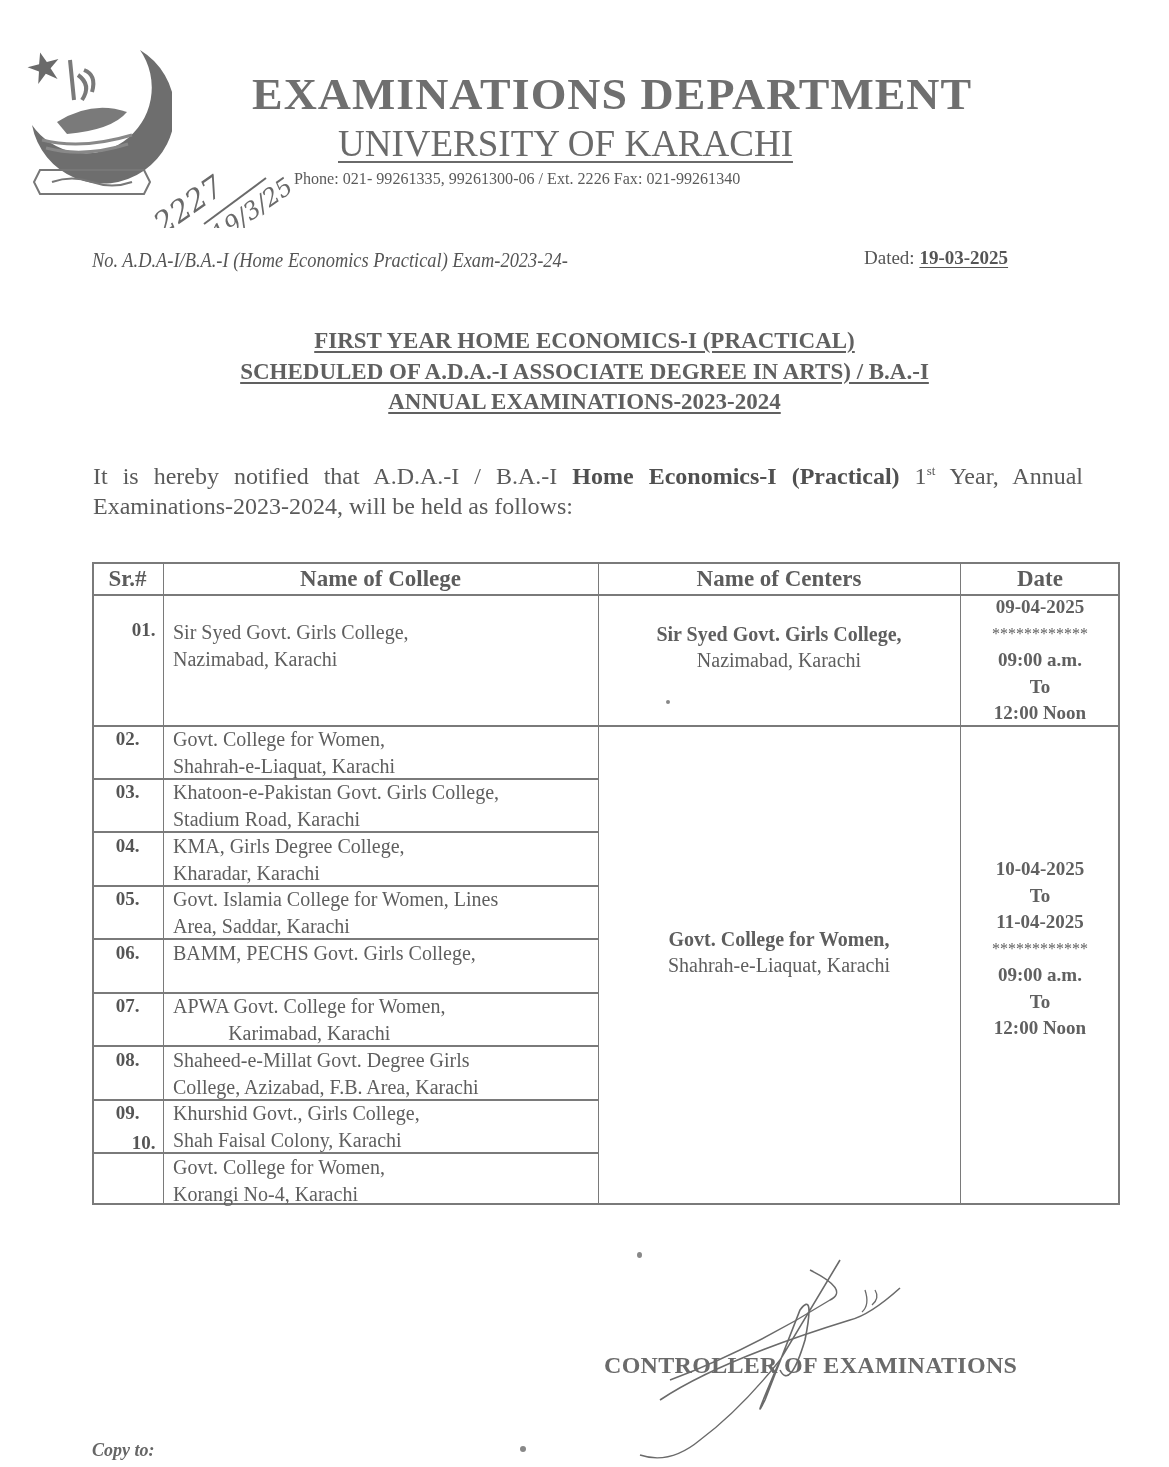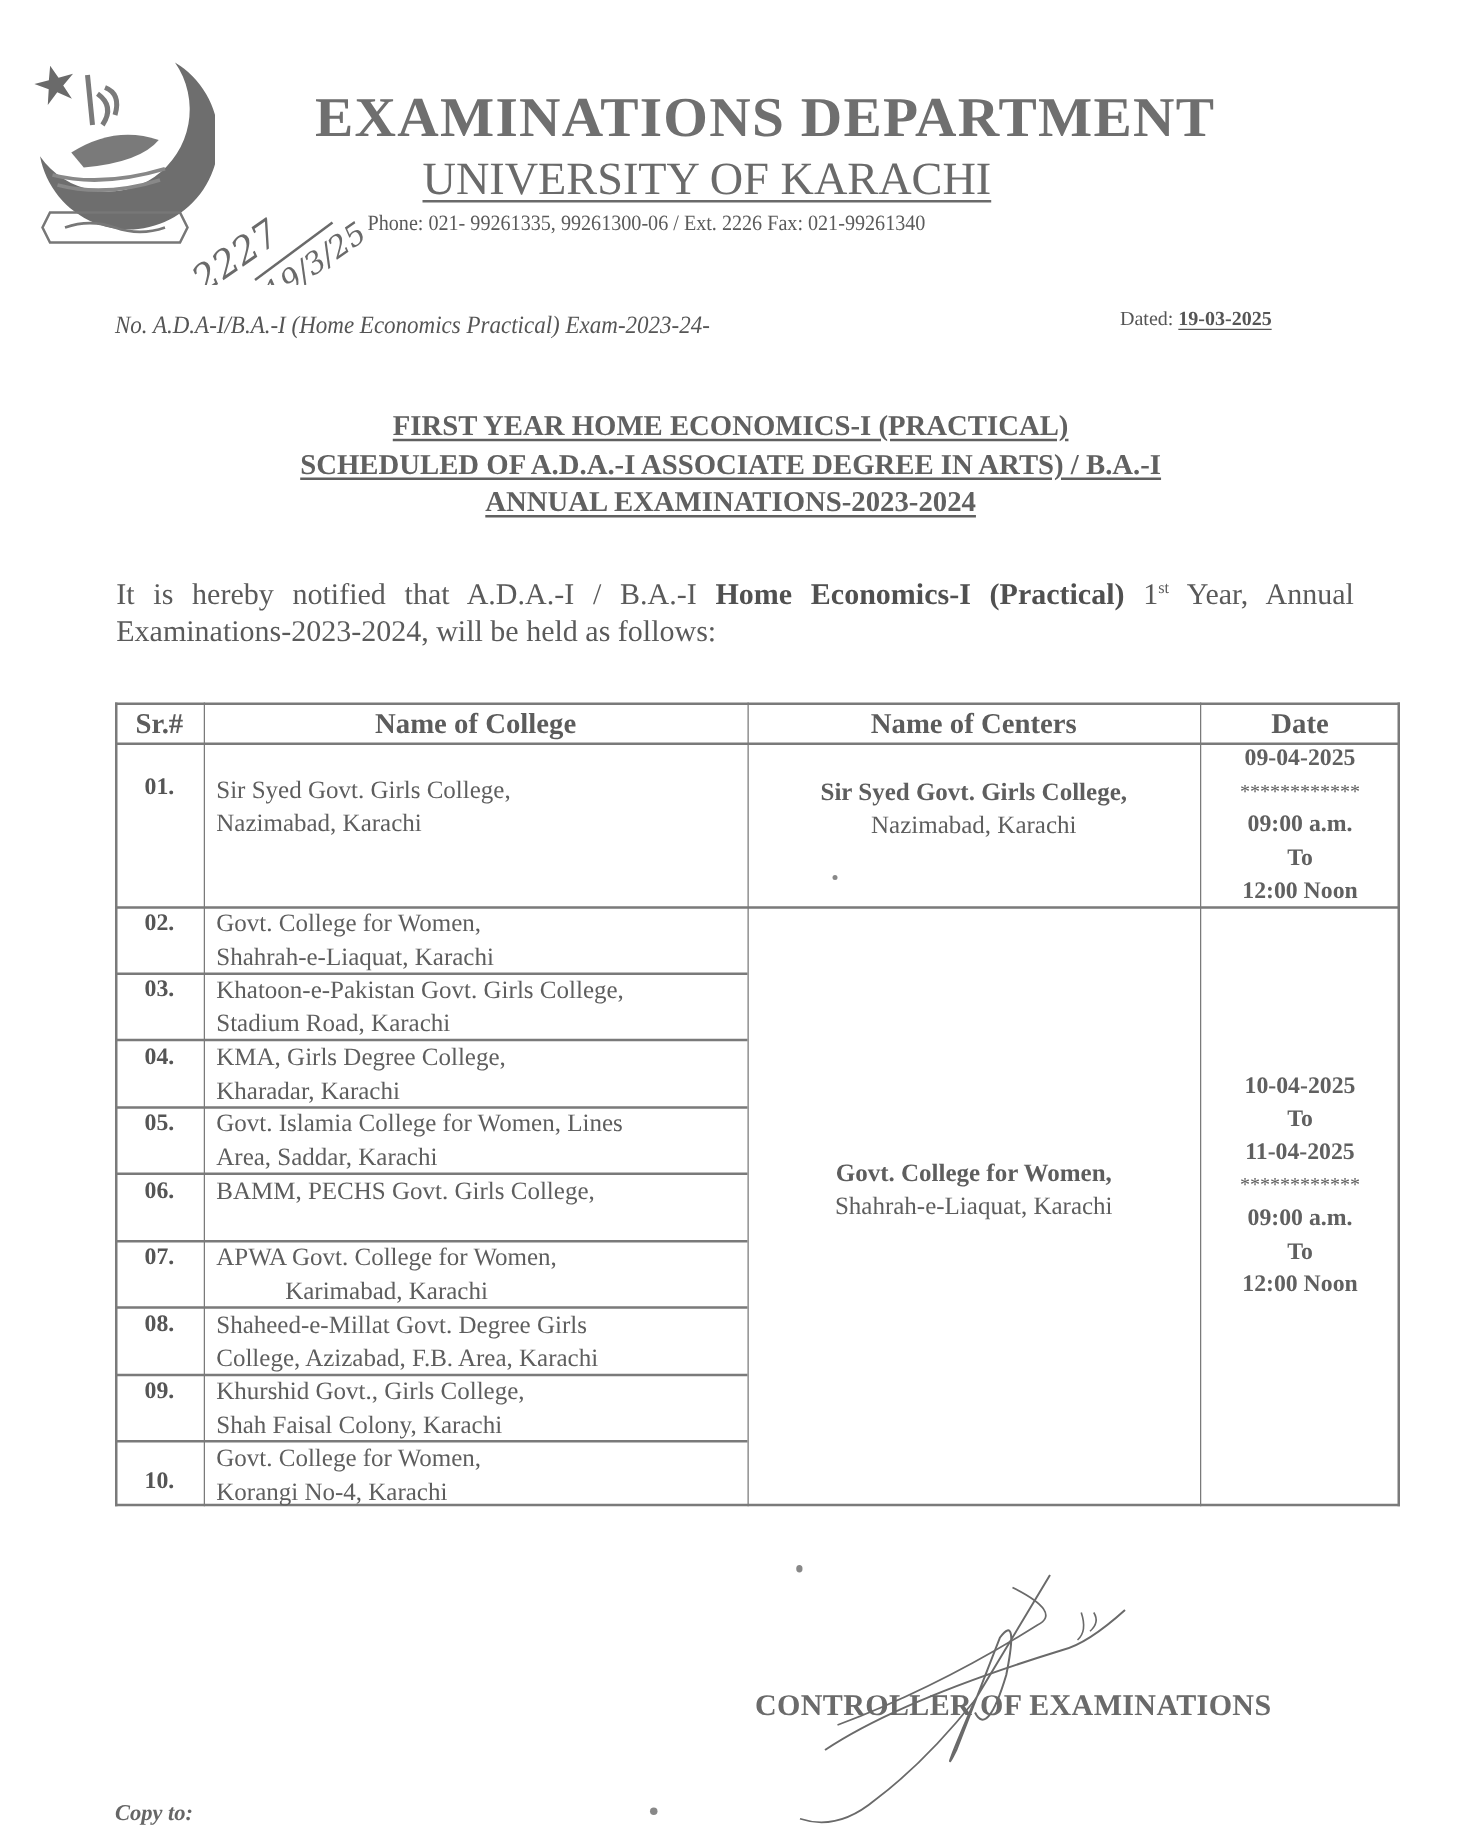--- a/index.html
+++ b/index.html
@@ -9,21 +9,21 @@
 
     
     #logo { left: 22px; top: 30px; width: 150px; height: 170px; }
     #dept-title { left: 252px; top: 68px; font-size: 45px; font-weight: bold; letter-spacing: 1px; color: #6f6f6f; white-space: nowrap; transform: scaleX(1.02); transform-origin: left; }
     #univ-name { left: 338px; top: 122px; font-size: 37px; color: #6a6a6a; text-decoration: underline; text-decoration-thickness: 2px; text-underline-offset: 5px; white-space: nowrap; }
     #contact { left: 294px; top: 168px; font-size: 17.5px; color: #5a5a5a; white-space: nowrap; transform: scaleX(0.92); transform-origin: left; }
     #handwritten { left: 148px; top: 138px; width: 160px; height: 90px; }
 
     
     #ref-no { left: 92px; top: 249px; font-size: 20px; font-style: italic; color: #555; white-space: nowrap; transform: scaleX(0.92); transform-origin: left; }
-    #dated { left: 864px; top: 247px; font-size: 16px; color: #555; white-space: nowrap; margin-left: 32px; }
+    #dated { left: 864px; top: 247px; font-size: 19px; color: #555; white-space: nowrap; }
     #dated .dval { font-weight: bold; text-decoration: underline; text-underline-offset: 3px; }
 
     
     #schedule-title { left: 0; width: 1169px; top: 326px; text-align: center; font-size: 23px; font-weight: bold; line-height: 30.5px; color: #606060; }
     #schedule-title div { text-decoration: underline; text-underline-offset: 3px; }
 
     
     #intro { left: 93px; top: 461px; width: 990px; font-size: 24px; line-height: 30px; color: #5a5a5a; text-align: justify; text-align-last: left; }
     #intro b { color: #505050; }
     #intro sup { font-size: 13px; vertical-align: 9px; line-height: 0; }
@@ -118,21 +118,21 @@
       <div class="tb" style="left: 0px; top: 483px; width: 506px; height: 1.5px;"></div>
       <div class="tb" style="left: 0px; top: 537px; width: 506px; height: 1.5px;"></div>
       <div class="tb" style="left: 0px; top: 590px; width: 506px; height: 1.5px;"></div>
     </div>
 
   <div class="cell th" style="left:0;width:71px;">Sr.#</div>
   <div class="cell th" style="left:71px;width:435px;">Name of College</div>
   <div class="cell th" style="left:506px;width:362px;">Name of Centers</div>
   <div class="cell th" style="left:868px;width:160px;">Date</div>
 
-  <div class="cell sr" style="top:57px;">01.</div>
+  <div class="cell sr" style="top:57px;margin-left:16px;">01.</div>
   <div class="cell cname" style="top:57px;">
     <div>Sir Syed Govt. Girls College,</div>
       <div>Nazimabad, Karachi</div>
   </div>
 
   <div class="cell sr" style="top:166px;">02.</div>
   <div class="cell cname" style="top:164px;">
       <div>Govt. College for Women,</div>
       <div>Shahrah-e-Liaquat, Karachi</div>
     </div>
@@ -171,21 +171,21 @@
       <div>Shaheed-e-Millat Govt. Degree Girls</div>
       <div>College, Azizabad, F.B. Area, Karachi</div>
     </div>
 
   <div class="cell sr" style="top:540px;">09.</div>
   <div class="cell cname" style="top:538px;">
       <div>Khurshid Govt., Girls College,</div>
       <div>Shah Faisal Colony, Karachi</div>
     </div>
 
-  <div class="cell sr" style="top:612px;">10.</div>
+  <div class="cell sr" style="top:570px;padding-left:16px;">10.</div>
   <div class="cell cname" style="top:592px;">
       <div>Govt. College for Women,</div>
       <div>Korangi No-4, Karachi</div>
     </div>
 
   <div class="cell center-txt" style="top:59px;">
     <div style="font-weight:bold;">Sir Syed Govt. Girls College,</div>
     <div>Nazimabad, Karachi</div>
   </div>
   <div class="speck" style="left:574px;top:138px;width:4px;height:4px;"></div>

